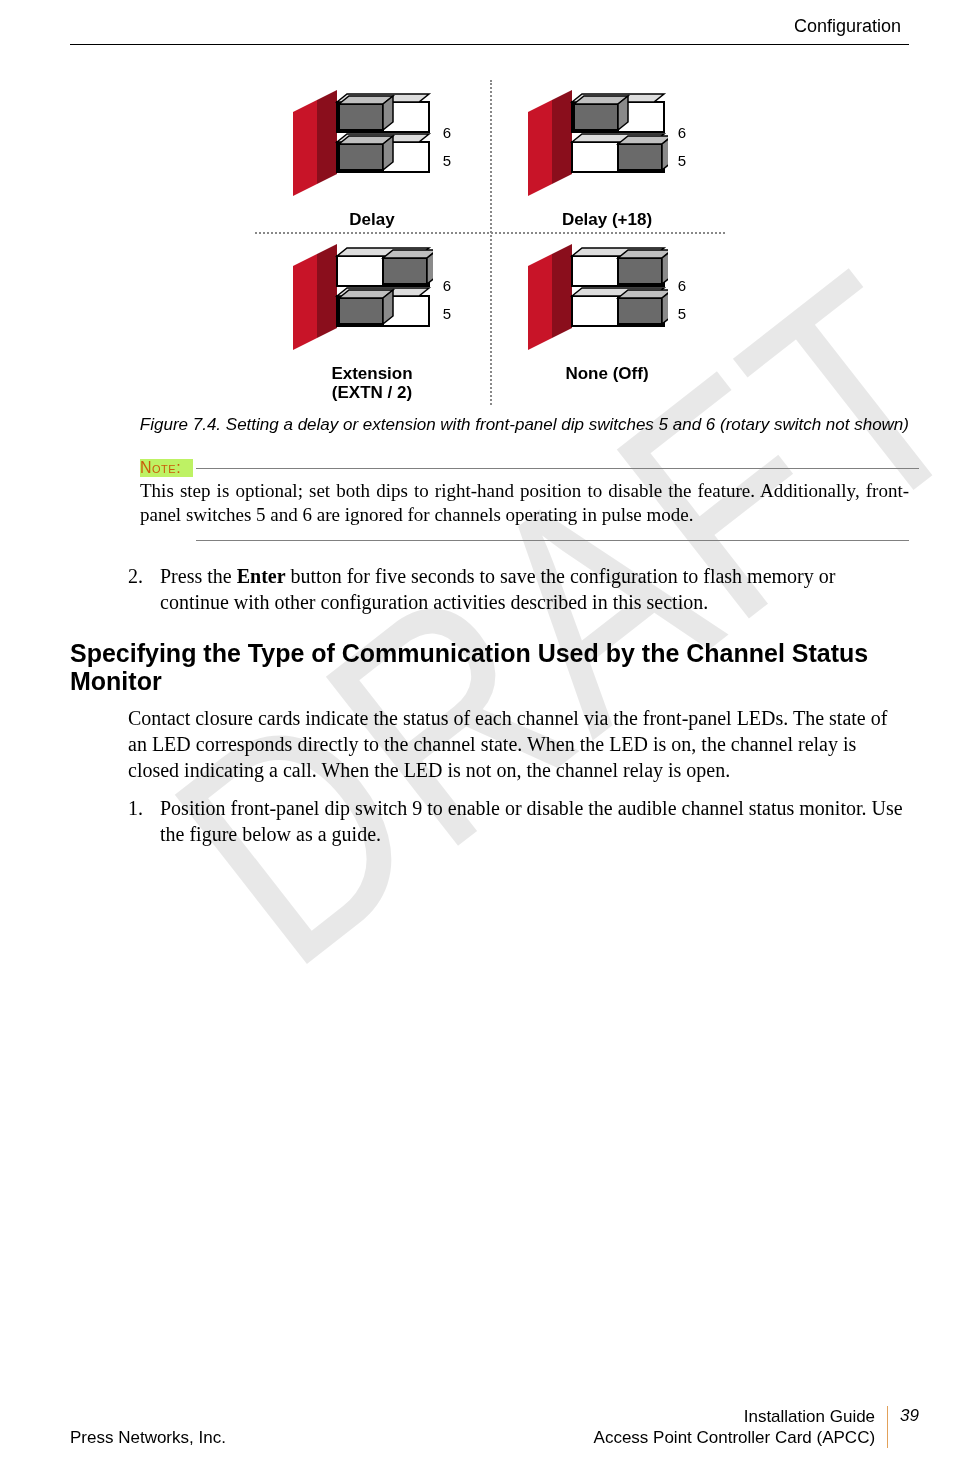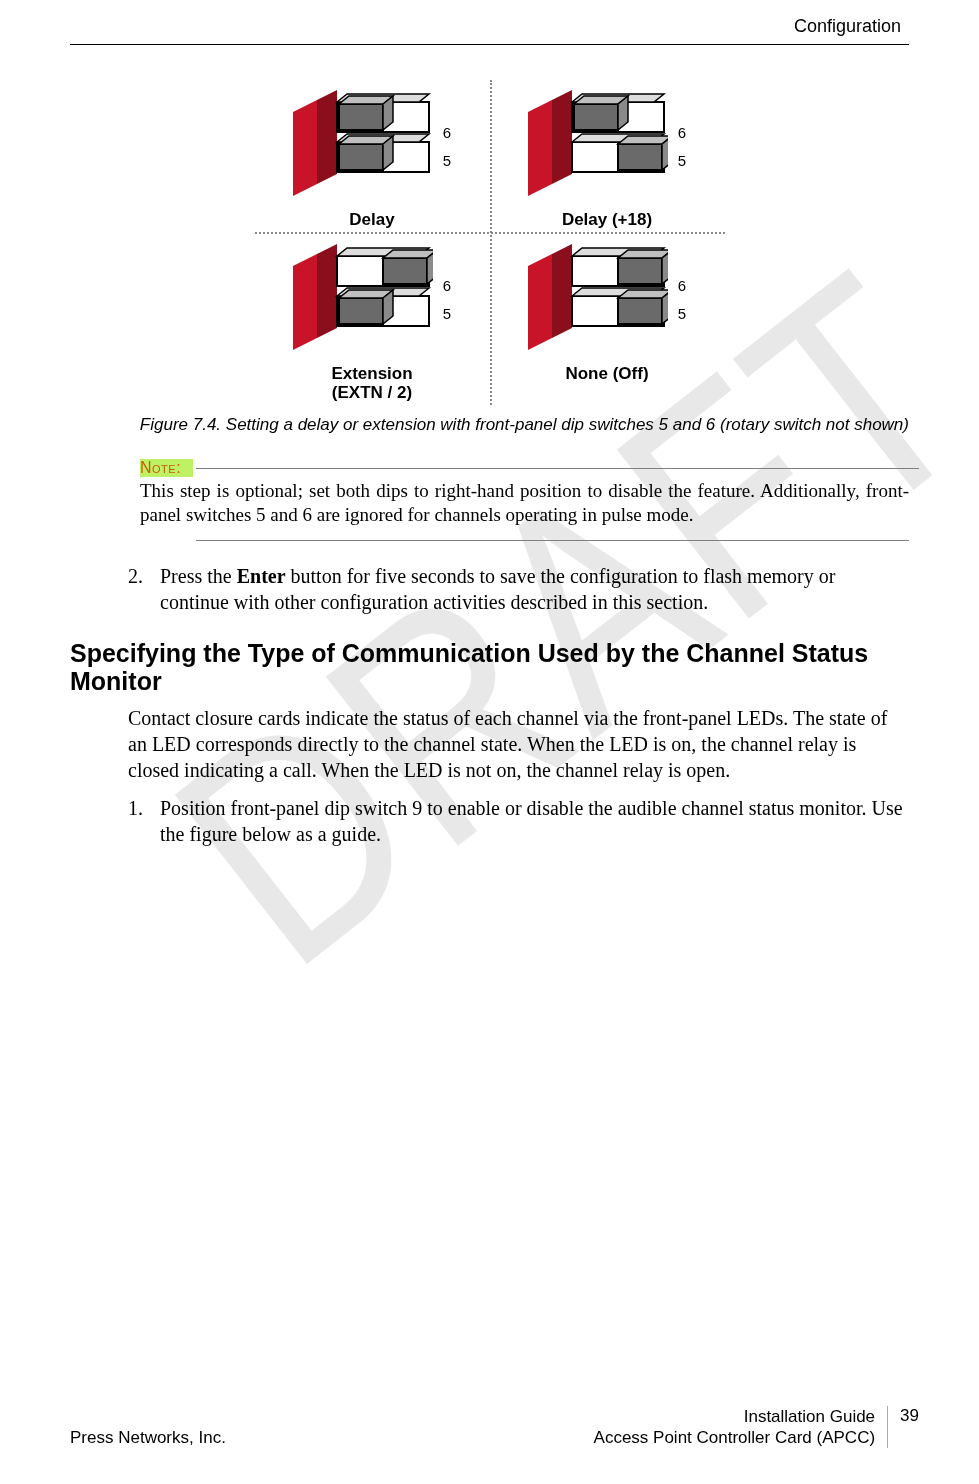--- a/index.html
+++ b/index.html
@@ -213,20 +213,21 @@
     line-height: 1.25;
   }
   .footer-divider {
     width: 1px;
     background: #e2a15a;
     margin: 0 2px;
   }
   .footer-page {
     align-self: flex-start;
     padding-top: 0;
+    font-style: italic;
   }
 </style>
 </head>
 <body>
 
 <div class="page">
   <div class="header">Configuration</div>
   <div class="hr-top"></div>
 
   <div class="watermark">DRAFT</div>

